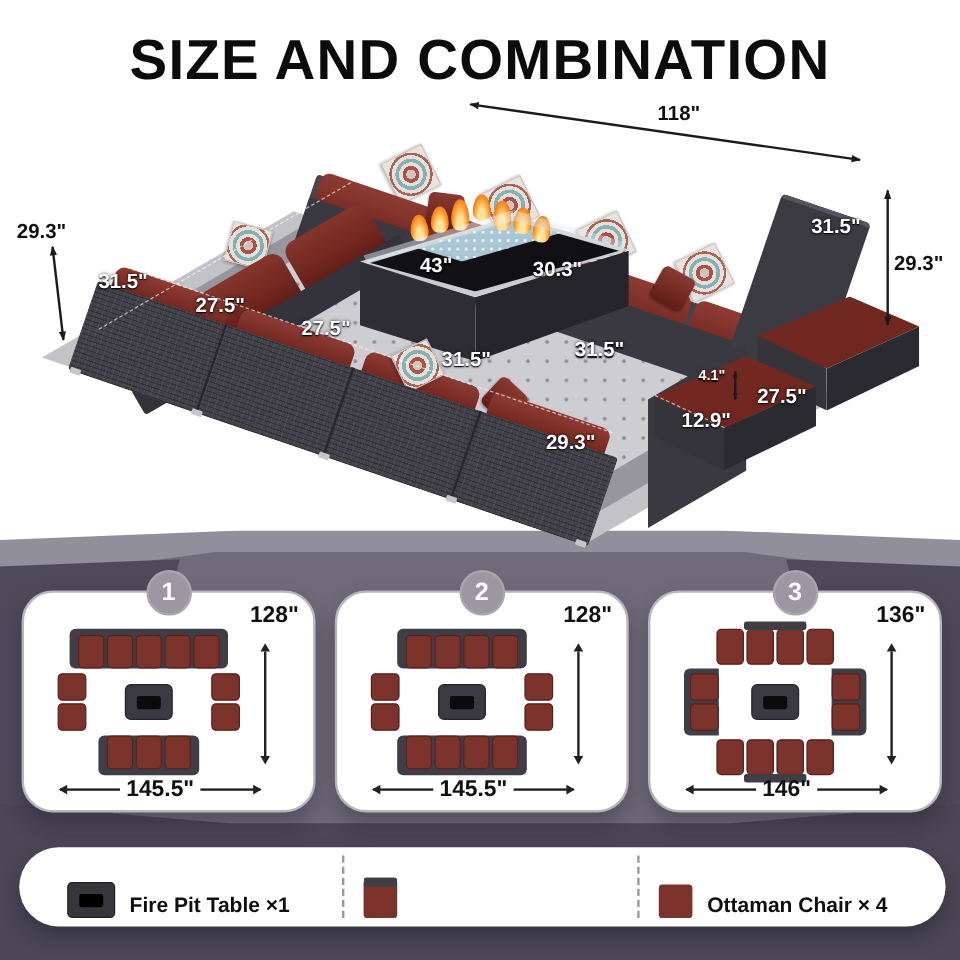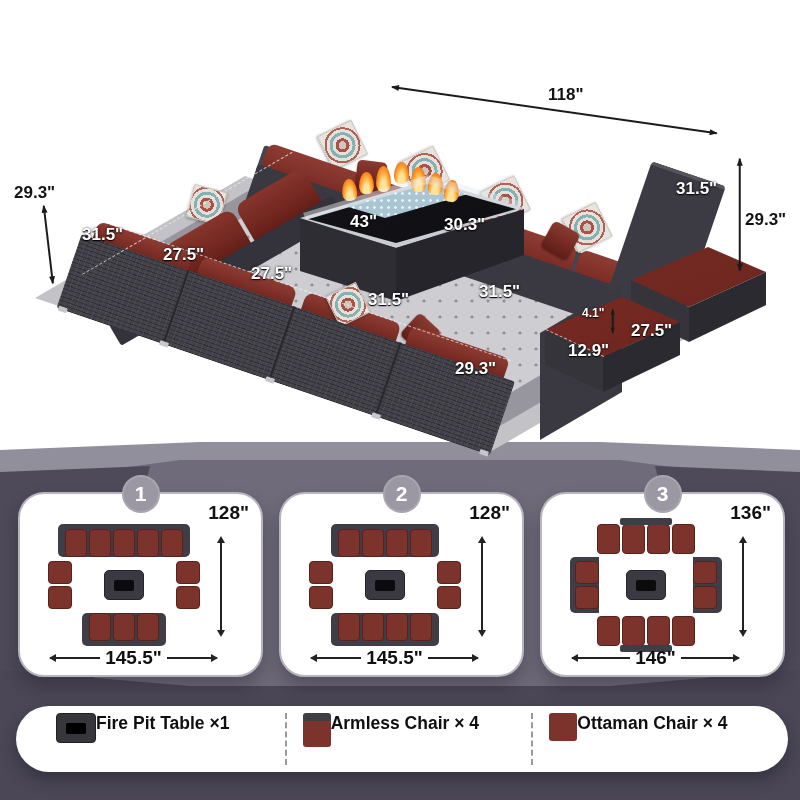--- a/index.html
+++ b/index.html
@@ -133,39 +133,40 @@
     background:#3f3e46; border-radius:2px; }
   .cap-top { top:-6px; } .cap-bottom { bottom:-6px; }
   .d-fire { width:40px; height:30px; background:#3b3a42; border:1px solid #26252b;
     border-radius:5px; display:flex; align-items:center; justify-content:center; }
   .d-burner { width:20px; height:11px; background:#0b0b0d; border-radius:2px; }
 
   
   #legend { position:absolute; left:16px; top:286px; width:772px; height:66px;
     background:#fff; border-radius:33px; box-shadow:0 8px 16px rgba(15,13,25,.35);
     display:flex; align-items:center; padding:0 10px 0 40px; }
-  .leg-item { flex:1; display:flex; align-items:flex-start; height:52px; }
+  .leg-item { flex:1; display:flex; align-items:flex-end; gap:12px; height:52px; }
   .leg-item + .leg-item { border-left:2px dashed #9a9a9a; padding-left:16px; }
   .leg-label { font-weight:bold; font-size:17.5px; color:#0f0f0f; white-space:nowrap; }
   .icon-firepit { width:40px; height:30px; background:#37363d; border:1px solid #1f1f24;
     border-radius:4px; display:flex; align-items:center; justify-content:center; }
   .icon-firepit .inner { width:20px; height:11px; background:#000; border-radius:2px; }
   .icon-corner { position:relative; width:31px; height:31px; background:#3f3e46;
     border-radius:3px; }
   .icon-corner .inner { position:absolute; right:1px; bottom:1px; width:24px; height:24px;
     background:#7b332c; border-radius:2px; }
   .icon-armless { width:28px; height:34px; background:#7b332c; border-radius:3px;
     border-top:8px solid #3f3e46; }
   .icon-ottaman { width:28px; height:28px; background:#7b332c; border-radius:3px; }
 </style>
 </head>
 <body>
 
 <div id="stage">
 
+  <div id="title">SIZE AND COMBINATION</div>
 
   <div id="photo">
     <div class="shape rug1"></div>
     <div class="shape rug2"></div>
     <div class="shape rug3"></div>
 
     <div class="rot back-row">
       <div class="br-rail wicker"></div>
       <div class="pillow" style="left:55px; top:-8px;"></div>
       <div class="pillow" style="left:141px; top:-10px;"></div>
@@ -414,21 +415,20 @@
 
     <div id="legend">
       <div class="leg-item">
         <div class="icon-firepit">
             <div class="inner"></div>
           </div>
         <span class="leg-label">Fire Pit Table ×1</span>
       </div>
       <div class="leg-item">
         <div class="icon-armless"></div>
-        <span class="leg-label">Armless Chair × 4</span>
       </div>
       <div class="leg-item">
         <div class="icon-ottaman"></div>
         <span class="leg-label">Ottaman Chair × 4</span>
       </div>
     </div>
   </div>
 </div>
 
 </body></html>

